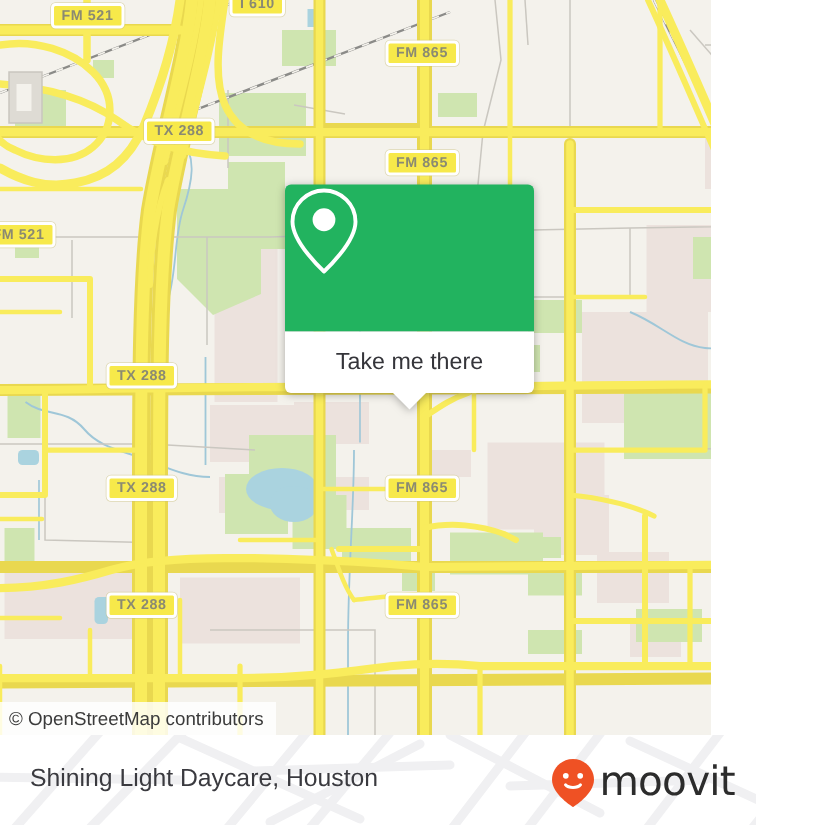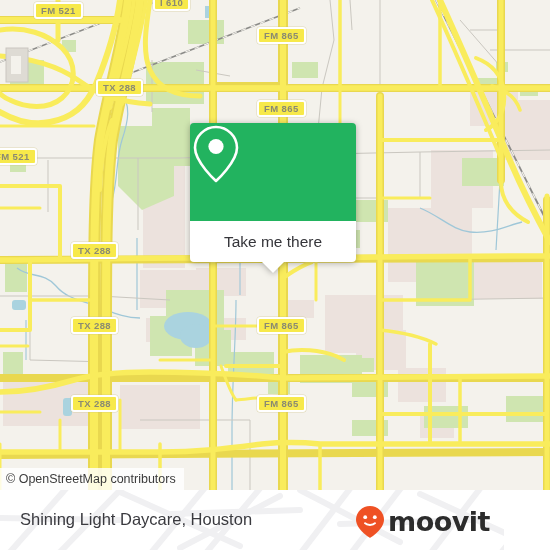--- a/index.html
+++ b/index.html
@@ -19,21 +19,21 @@
     width: 550px;
     height: 550px;
     overflow: hidden;
     background: #ffffff;
   }
 
   
   #map {
     position: absolute;
     left: 0; top: 0;
-    width: 550px;
+    width: 474px;
     height: 490px;
     overflow: hidden;
     background: #3b82f6;
   }
   #map svg {
     position: absolute;
     left: 0; top: 0;
     display: block;
   }
 
@@ -146,21 +146,21 @@
     right: 14px;
     top: 15px;
     display: flex;
     align-items: center;
     gap: 3px;
   }
   #brand-word {
     color: #2c2c2c;
     font-family: "DejaVu Sans", sans-serif;
     font-size: 27px;
-    font-weight: bold;
+    font-weight: normal;
     letter-spacing: -0.5px;
     line-height: 28px;
   }
 </style>
 </head>
 <body>
 
 <div id="app">
 
   <div id="map">

